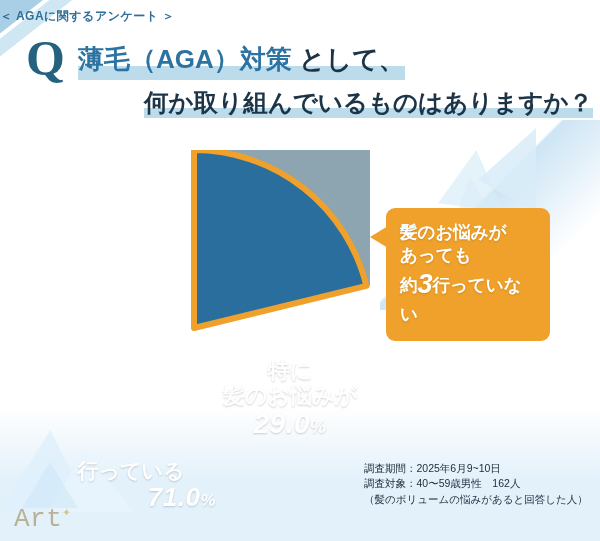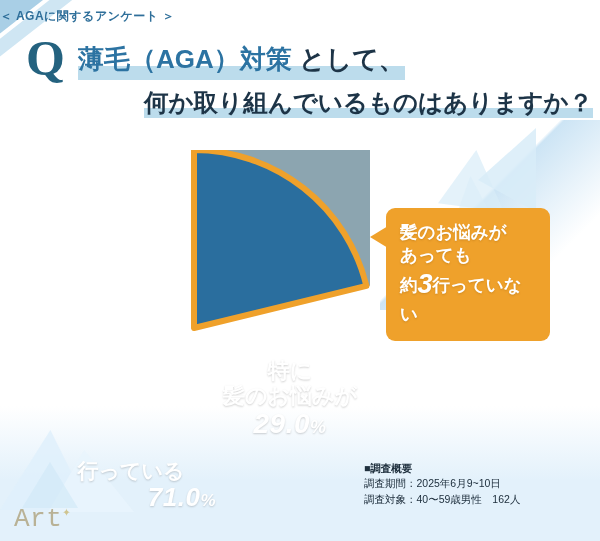--- a/index.html
+++ b/index.html
@@ -291,22 +291,22 @@
   </div>
 
   <div class="callout-tail"></div>
   <div class="callout">
     <div>髪のお悩みが</div>
     <div>あっても</div>
     <div><span>約</span><span class="big">3</span><span>行っていない</span></div>
   </div>
 
   <div class="survey">
-    <div class="hd">■調査概要</div>
     <div>調査期間：2025年6月9~10日</div>
     <div>調査対象：40〜59歳男性　162人</div>
+    <div>（髪のボリュームの悩みがあると回答した人）</div>
   </div>
 
   <div class="logo">
     <span>Art</span><span class="plus">✦</span>
   </div>
 
 </div>
 
 </body></html>

